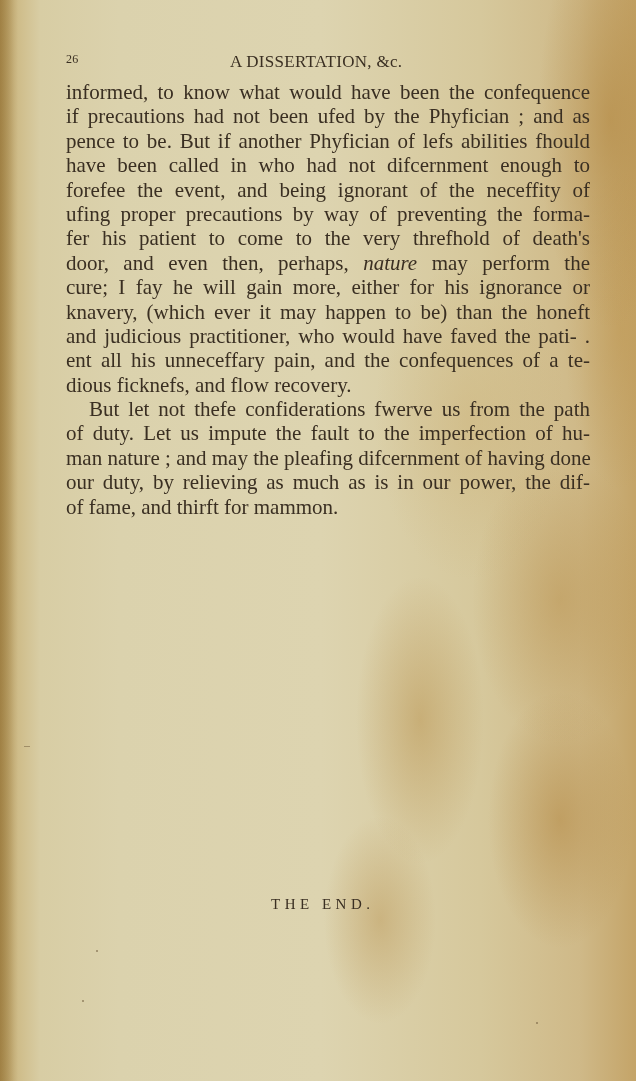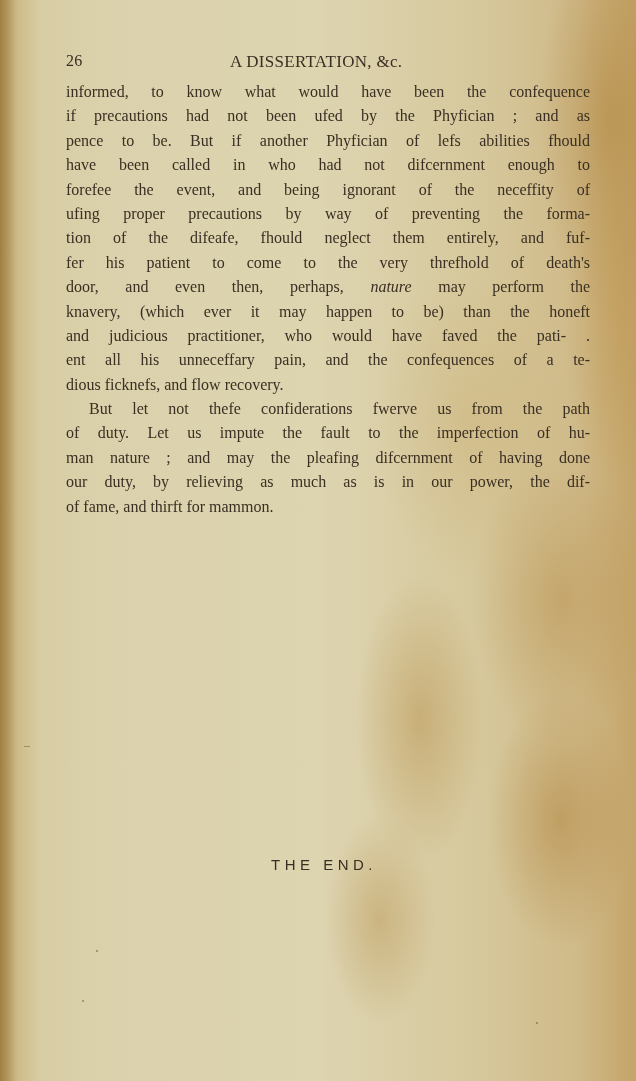--- a/index.html
+++ b/index.html
@@ -45,31 +45,31 @@
     .running-head {
       position: relative;
       height: 28px;
       font-size: 17px;
       letter-spacing: 0.3px;
     }
     .page-number {
       position: absolute;
       left: 0;
       top: 0;
-      font-size: 16px;
+      font-size: 12px;
     }
     .head-title {
       position: absolute;
       left: 164px;
       top: 0;
       white-space: nowrap;
     }
     .line {
       display: block;
-      font-size: 16px;
+      font-size: 21px;
       line-height: 24.4px;
       height: 24.4px;
       white-space: nowrap;
       text-align: justify;
       text-align-last: justify;
     }
     .line.last {
       text-align-last: left;
     }
     .line.indent {
@@ -78,22 +78,22 @@
     .para {
       margin: 0;
     }
     .para + .para {
       margin-top: 0;
     }
     .italic { font-style: italic; }
     .the-end {
       position: absolute;
       left: 271px;
-      top: 856px;
-      font-family: Liberation Sans, sans-serif;
+      top: 896px;
+      font-family: Liberation Serif, serif;
       font-size: 15px;
       letter-spacing: 4.5px;
       color: #3a2f22;
       white-space: nowrap;
     }
     .mark {
       position: absolute;
       background: rgba(110,90,60,0.5);
     }
   </style>
@@ -109,23 +109,23 @@
       <span class="head-title">A DISSERTATION, &amp;c.</span>
     </div>
 
     <div class="para">
       <span class="line">informed, to know what would have been the confequence</span>
       <span class="line">if precautions had not been ufed by the Phyfician ; and as</span>
       <span class="line">pence to be.   But if another Phyfician of lefs abilities fhould</span>
       <span class="line">have been called in who had not difcernment enough to</span>
       <span class="line">forefee the event, and being ignorant of the neceffity of</span>
       <span class="line">ufing proper precautions by way of preventing the forma-</span>
-      <span class="line">tion of the difeafe, fhould neglect them entirely, and fuf-</span>
       <span class="line">fer his patient to come to the very threfhold of death's</span>
       <span class="line"><span>door, and even then, perhaps,</span> <span class="italic">nature</span> <span>may perform the</span></span>
+      <span class="line">cure; I fay he will gain more, either for his ignorance or</span>
       <span class="line">knavery, (which ever it may happen to be) than the honeft</span>
       <span class="line">and judicious practitioner, who would have faved the pati- .</span>
       <span class="line">ent all his unneceffary pain, and the confequences of a te-</span>
       <span class="line last">dious ficknefs, and flow recovery.</span>
     </div>
 
     <div class="para">
       <span class="line indent">But let not thefe confiderations fwerve us from the path</span>
       <span class="line">of duty.   Let us impute the fault to the imperfection of hu-</span>
       <span class="line">man nature ; and may the pleafing difcernment of having done</span>

